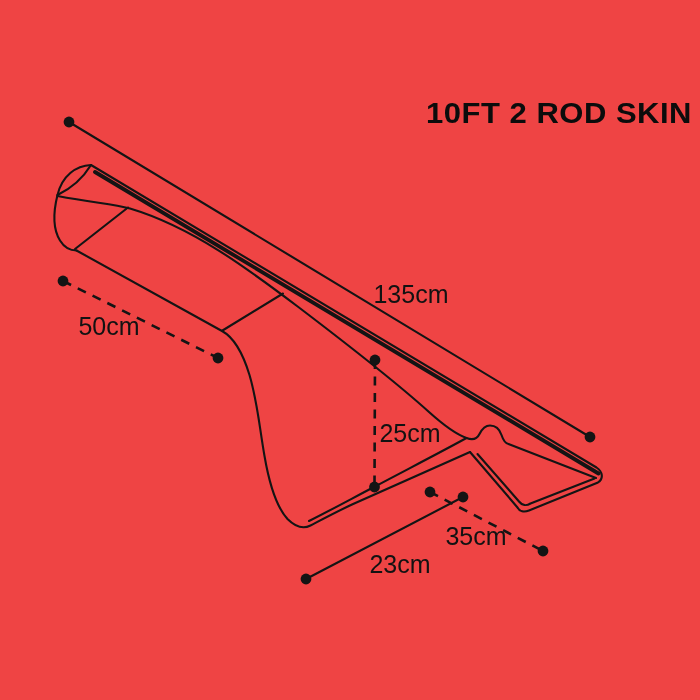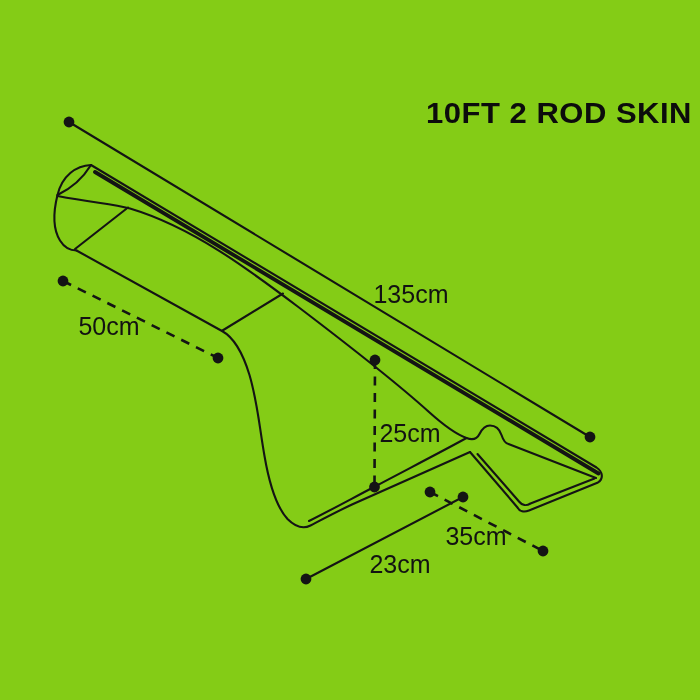--- a/index.html
+++ b/index.html
@@ -5,21 +5,21 @@
   html, body {
     margin: 0;
     padding: 0;
     background: #ffffff;
     font-family: "Liberation Sans", sans-serif;
   }
   #stage {
     position: relative;
     width: 700px;
     height: 700px;
-    background: #84cc16;
+    background: #ef4444;
     overflow: hidden;
   }
   #product-title {
     position: absolute;
     top: 96px;
     right: 8px;
     font-family: "Liberation Sans", sans-serif;
     font-weight: bold;
     font-size: 31px;
     letter-spacing: 0.5px;

